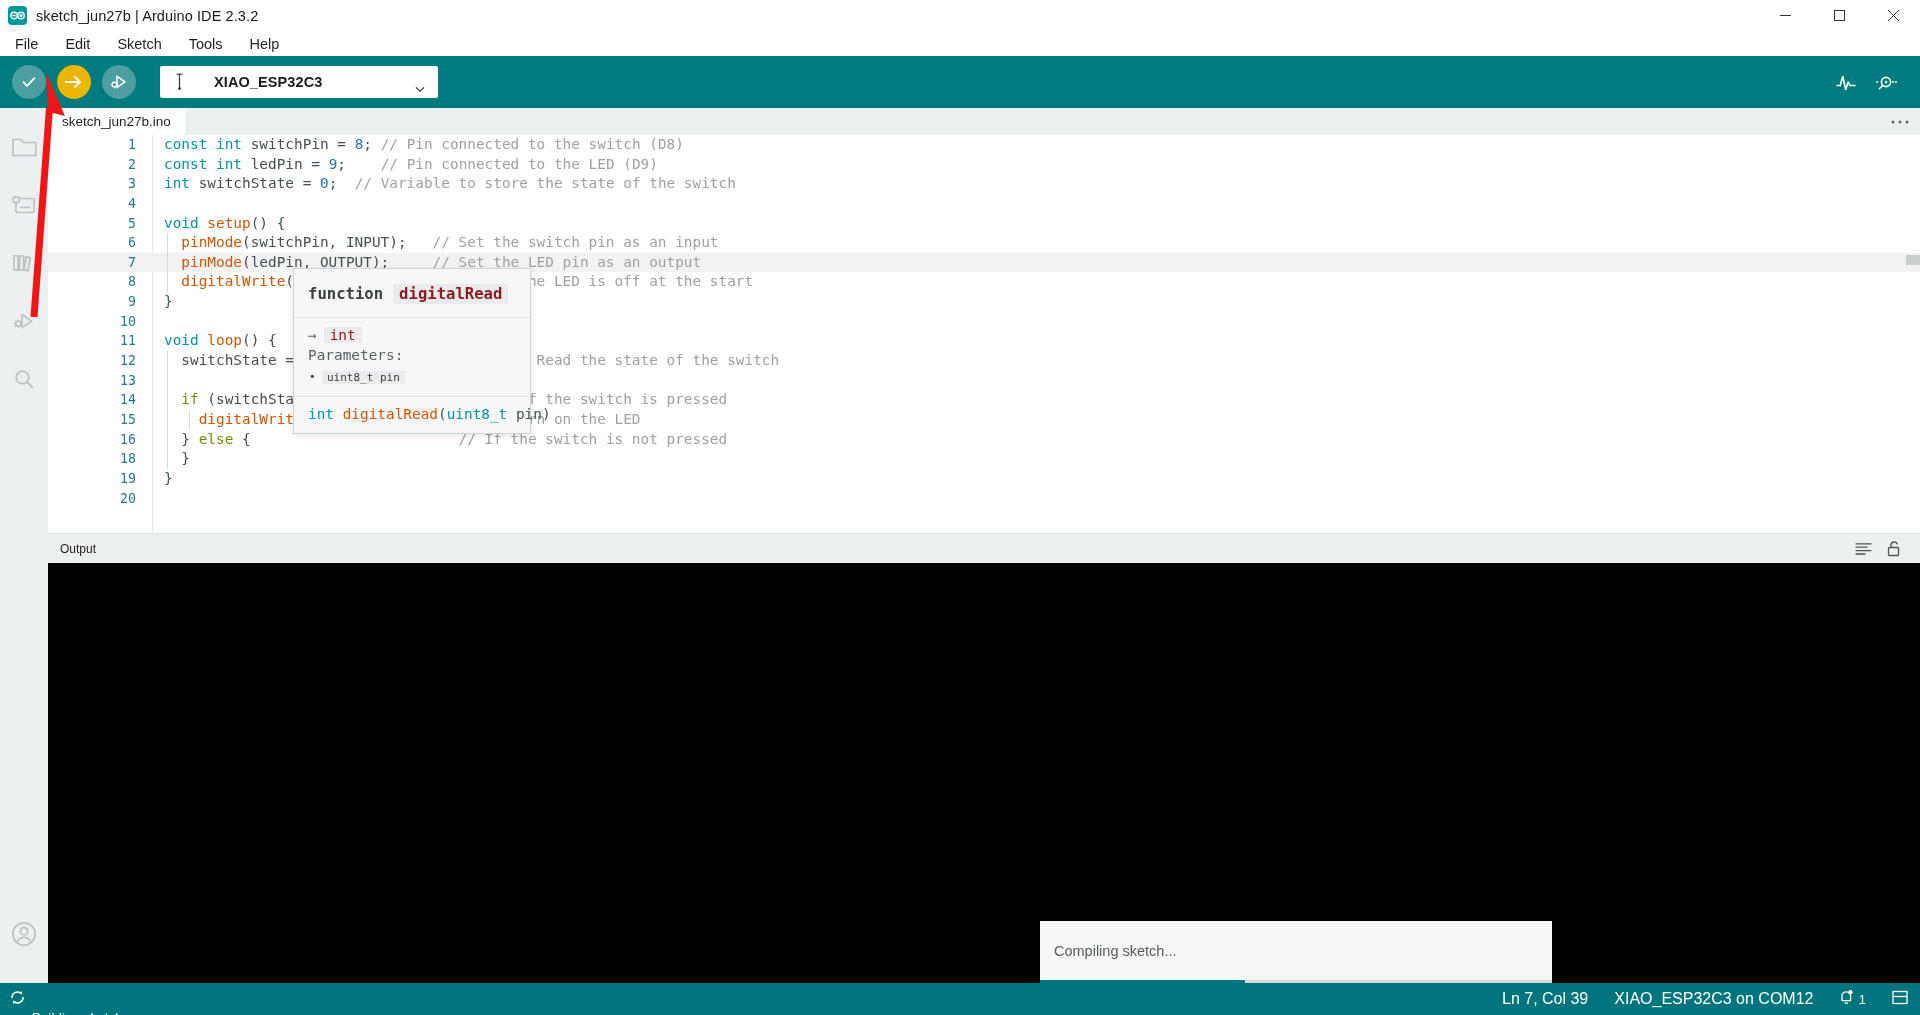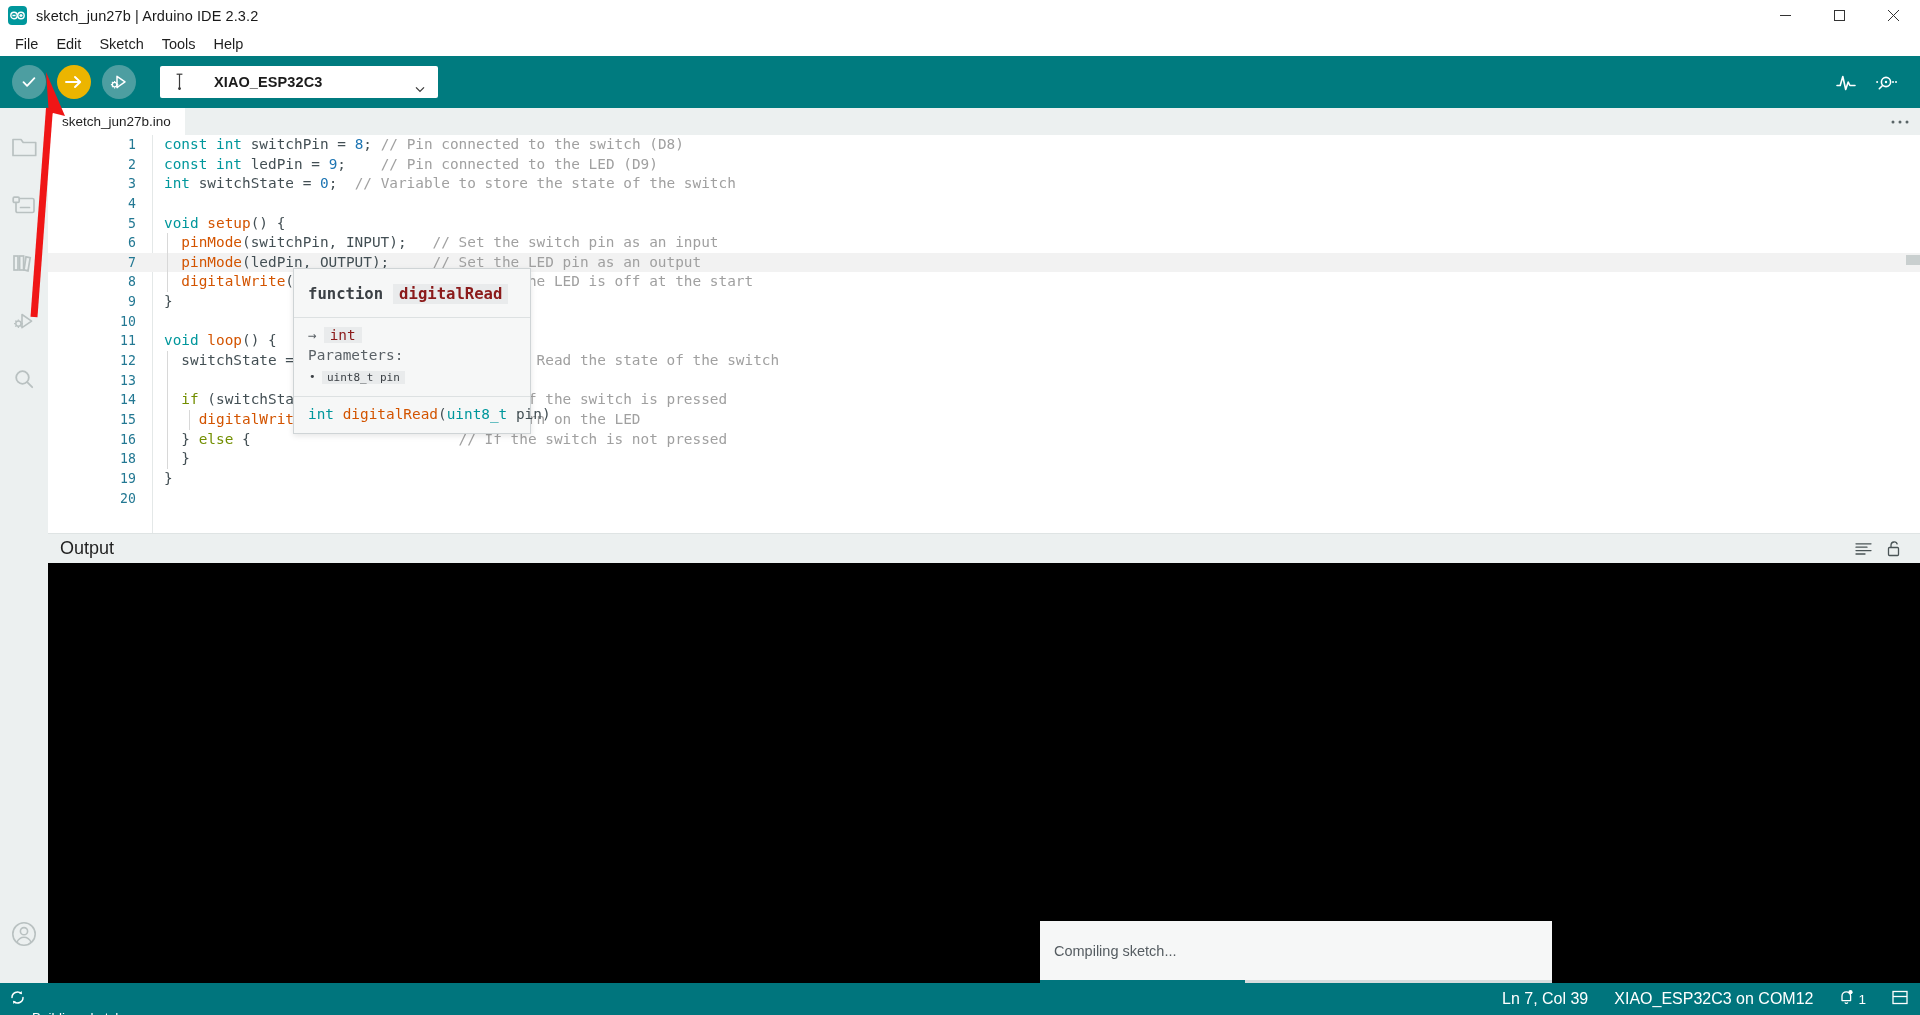--- a/index.html
+++ b/index.html
@@ -26,21 +26,21 @@
   .tb-winbtns { margin-left: auto; display: flex; height: 32px; }
   .tb-winbtn {
     width: 54px; height: 32px; display: flex; align-items: center; justify-content: center;
     color: #333;
   }
   .tb-winbtn svg { display:block; }
 
   
   .menubar {
     position: absolute; top: 32px; left: 0; width: 1634px; height: 24px;
-    background: #ffffff; display: flex; align-items: center; padding-left: 6px;
+    background: #ffffff; display: flex; align-items: center; padding-left: 6px; gap: 9px;
   }
   .menu-item {
     padding: 2px 9px; font-size: 14.5px; color: #1f1f1f; line-height: 20px;
   }
 
   
   .toolbar {
     position: absolute; top: 56px; left: 0; width: 1920px; height: 52px;
     background: #007b7f; display: flex; align-items: center;
   }
@@ -144,21 +144,21 @@
   .hc-li:before { content: "\2022"; position: absolute; left: 1px; top: -1px; color: #3b4045; }
   .hc-li span { background: #e9ebec; padding: 0 5px; }
   .hc-sig { padding: 9px 14px 11px 14px; font-family: "DejaVu Sans Mono", monospace; font-size: 14.4px; white-space: pre; }
 
   
   .output-header {
     position: absolute; top: 533px; left: 48px; width: 1872px; height: 30px;
     background: #ecf0f0; display: flex; align-items: center;
     border-top: 1px solid #dfe4e4;
   }
-  .output-title { margin-left: 12px; font-size: 18px; color: #1f1f1f; }
+  .output-title { margin-left: 12px; font-size: 12px; color: #1f1f1f; }
   .output-tools { margin-left: auto; display: flex; align-items: center; padding-right: 12px; }
   .output-tools .oicon { width: 30px; height: 30px; display: flex; align-items: center; justify-content: center; }
   .output-console {
     position: absolute; top: 563px; left: 48px; width: 1872px; height: 420px;
     background: #000000;
   }
 
   
   .toast {
     position: absolute; left: 1040px; top: 921px; width: 512px; height: 62px;

